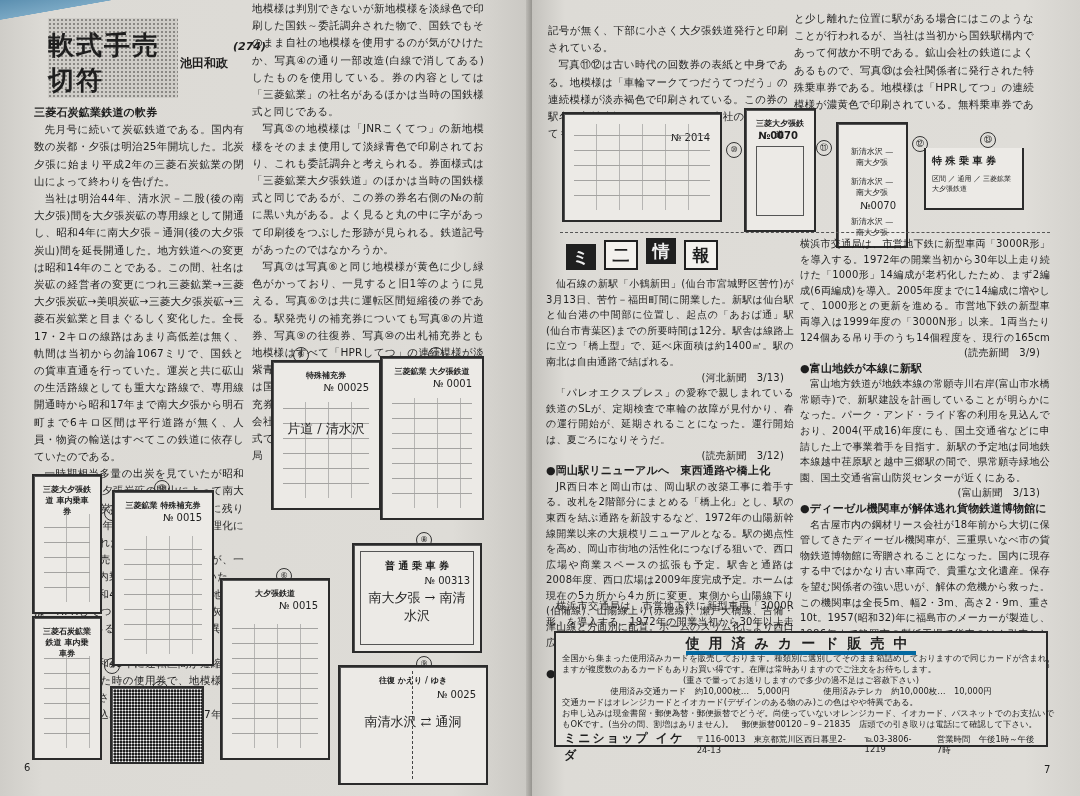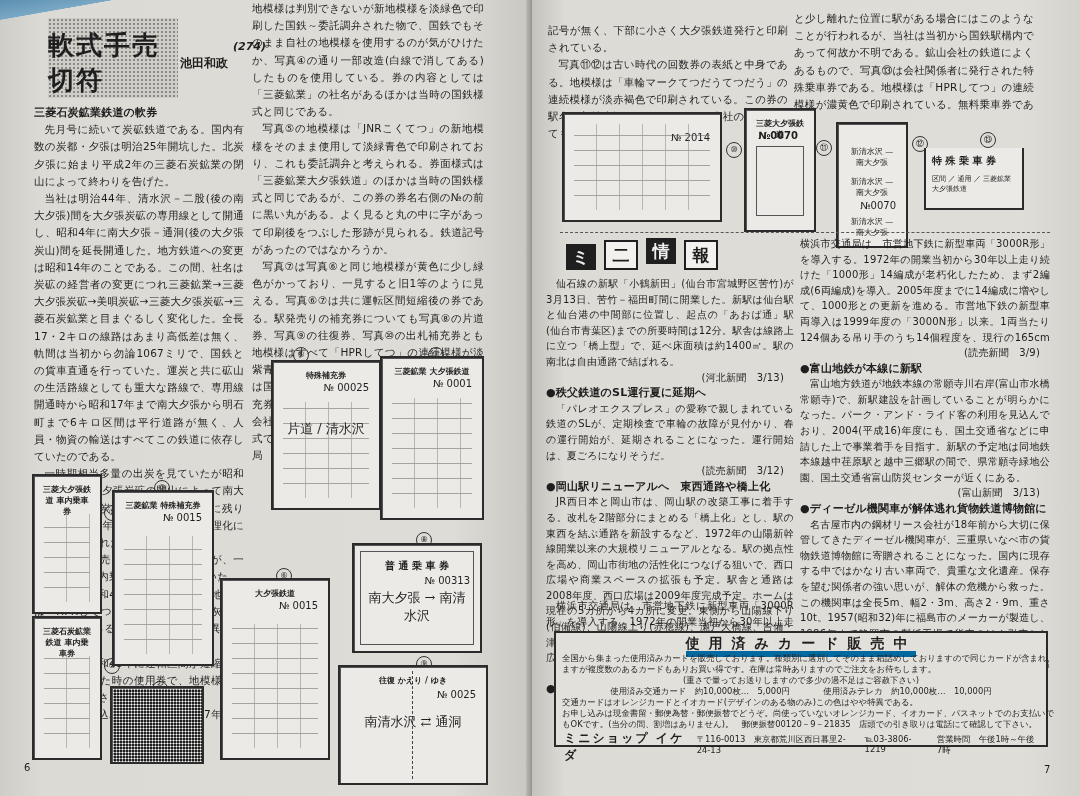--- a/index.html
+++ b/index.html
@@ -56,21 +56,21 @@
     text-align:center; line-height:14px; font-size:8px; }
   .mini { left:565px; top:240px; display:flex; gap:8px; align-items:flex-end; }
   .mini .k { width:30px; height:26px; display:flex; align-items:center; justify-content:center;
     font-size:17px; font-weight:bold; }
   .mini .k.dark { background:#1f1f1f; color:#eee; }
   .mini .k.light { border:2px solid #1f1f1f; background:#f3f1ed; }
 
   
   .ad { left:556px; top:631px; width:490px; height:112px; border:2px solid #2a2a2a; background:#e2e0db; }
   .ad .h { text-align:center; font-size:14px; font-weight:bold; letter-spacing:9px; margin-top:2px; }
-  .ad .h span { border-bottom:6px solid #0369a1; }
+  .ad .h span { border-bottom:4px solid #0369a1; }
   .ad .l { font-size:8.4px; line-height:11px; padding:0 6px; white-space:nowrap; }
   .ad .c { text-align:center; }
   .ad .shop { font-size:8.4px; padding:0 8px; display:flex; gap:10px; align-items:baseline; }
   .ad .shop .nm { font-size:12px; font-weight:bold; letter-spacing:2px; }
 
   .folio { font-size:10px; }
 </style>
 </head>
 <body>
 
@@ -207,21 +207,20 @@
   <div class="abs mini" style="left:34px; top:238px;">
     <div class="k dark">ミ</div>
     <div class="k light">二</div>
     <div class="k dark" style="margin-bottom:6px;">情</div>
     <div class="k light">報</div>
   </div>
 
   <div class="abs txt" style="left:14px; top:276px; width:248px; font-size:10px; line-height:15.6px;">
     <p>仙石線の新駅「小鶴新田」(仙台市宮城野区苦竹)が3月13日、苦竹－福田町間に開業した。新駅は仙台駅と仙台港の中間部に位置し、起点の「あおば通」駅(仙台市青葉区)までの所要時間は12分。駅舎は線路上に立つ「橋上型」で、延べ床面積は約1400㎡。駅の南北は自由通路で結ばれる。</p>
     <p class="noind src">(河北新聞　3/13)</p>
-    <p class="noind hdr">●秩父鉄道のSL運行夏に延期へ</p>
     <p>「パレオエクスプレス」の愛称で親しまれている鉄道のSLが、定期検査で車輪の故障が見付かり、春の運行開始が、延期されることになった。運行開始は、夏ごろになりそうだ。</p>
     <p class="noind src">(読売新聞　3/12)</p>
     <p class="noind hdr">●岡山駅リニューアルへ　東西通路や橋上化</p>
     <p>JR西日本と岡山市は、岡山駅の改築工事に着手する。改札を2階部分にまとめる「橋上化」とし、駅の東西を結ぶ通路を新設するなど、1972年の山陽新幹線開業以来の大規模リニューアルとなる。駅の拠点性を高め、岡山市街地の活性化につなげる狙いで、西口広場や商業スペースの拡張も予定。駅舎と通路は2008年度、西口広場は2009年度完成予定。ホームは現在の5カ所から4カ所に変更。東側から山陽線下り(伯備線)、山陽線上り(赤穂線)、瀬戸大橋線、吉備・津山線と方面別に配置。ホームのスリム化により西口広場を現在の3・6倍の13,500㎡に拡張する。</p>
     <p class="noind src">(河北新聞　3/13)</p>
     <p class="noind hdr">●横浜市営地下鉄に「3000R形」を導入</p>
   </div>
   <div class="abs txt" style="left:14px; top:598px; width:248px; height:34px; overflow:hidden; font-size:10px; line-height:15.6px;">
     <p>横浜市交通局は、市営地下鉄に新型車両「3000R形」を導入する。1972年の開業当初から30年以上走り続けた「1000形」14編成が老朽化したため、まず2編成(6両編成)を導入。2005年度までに14編成に増やして、1000形との更新を進める。市営地下鉄の新型車両導入は1999年度の「3000N形」以来。1両当たり124個ある吊り手のうち14個程度を、現行の165cmの高さから、小柄な人や子供向けに155cmに下げるほか、着座区分が明確になるバケットシートを採用する。重さは1編成当たり192t。1000形より8tほど軽く、電力消費の節減効果なども期待されている。</p>
   </div>

